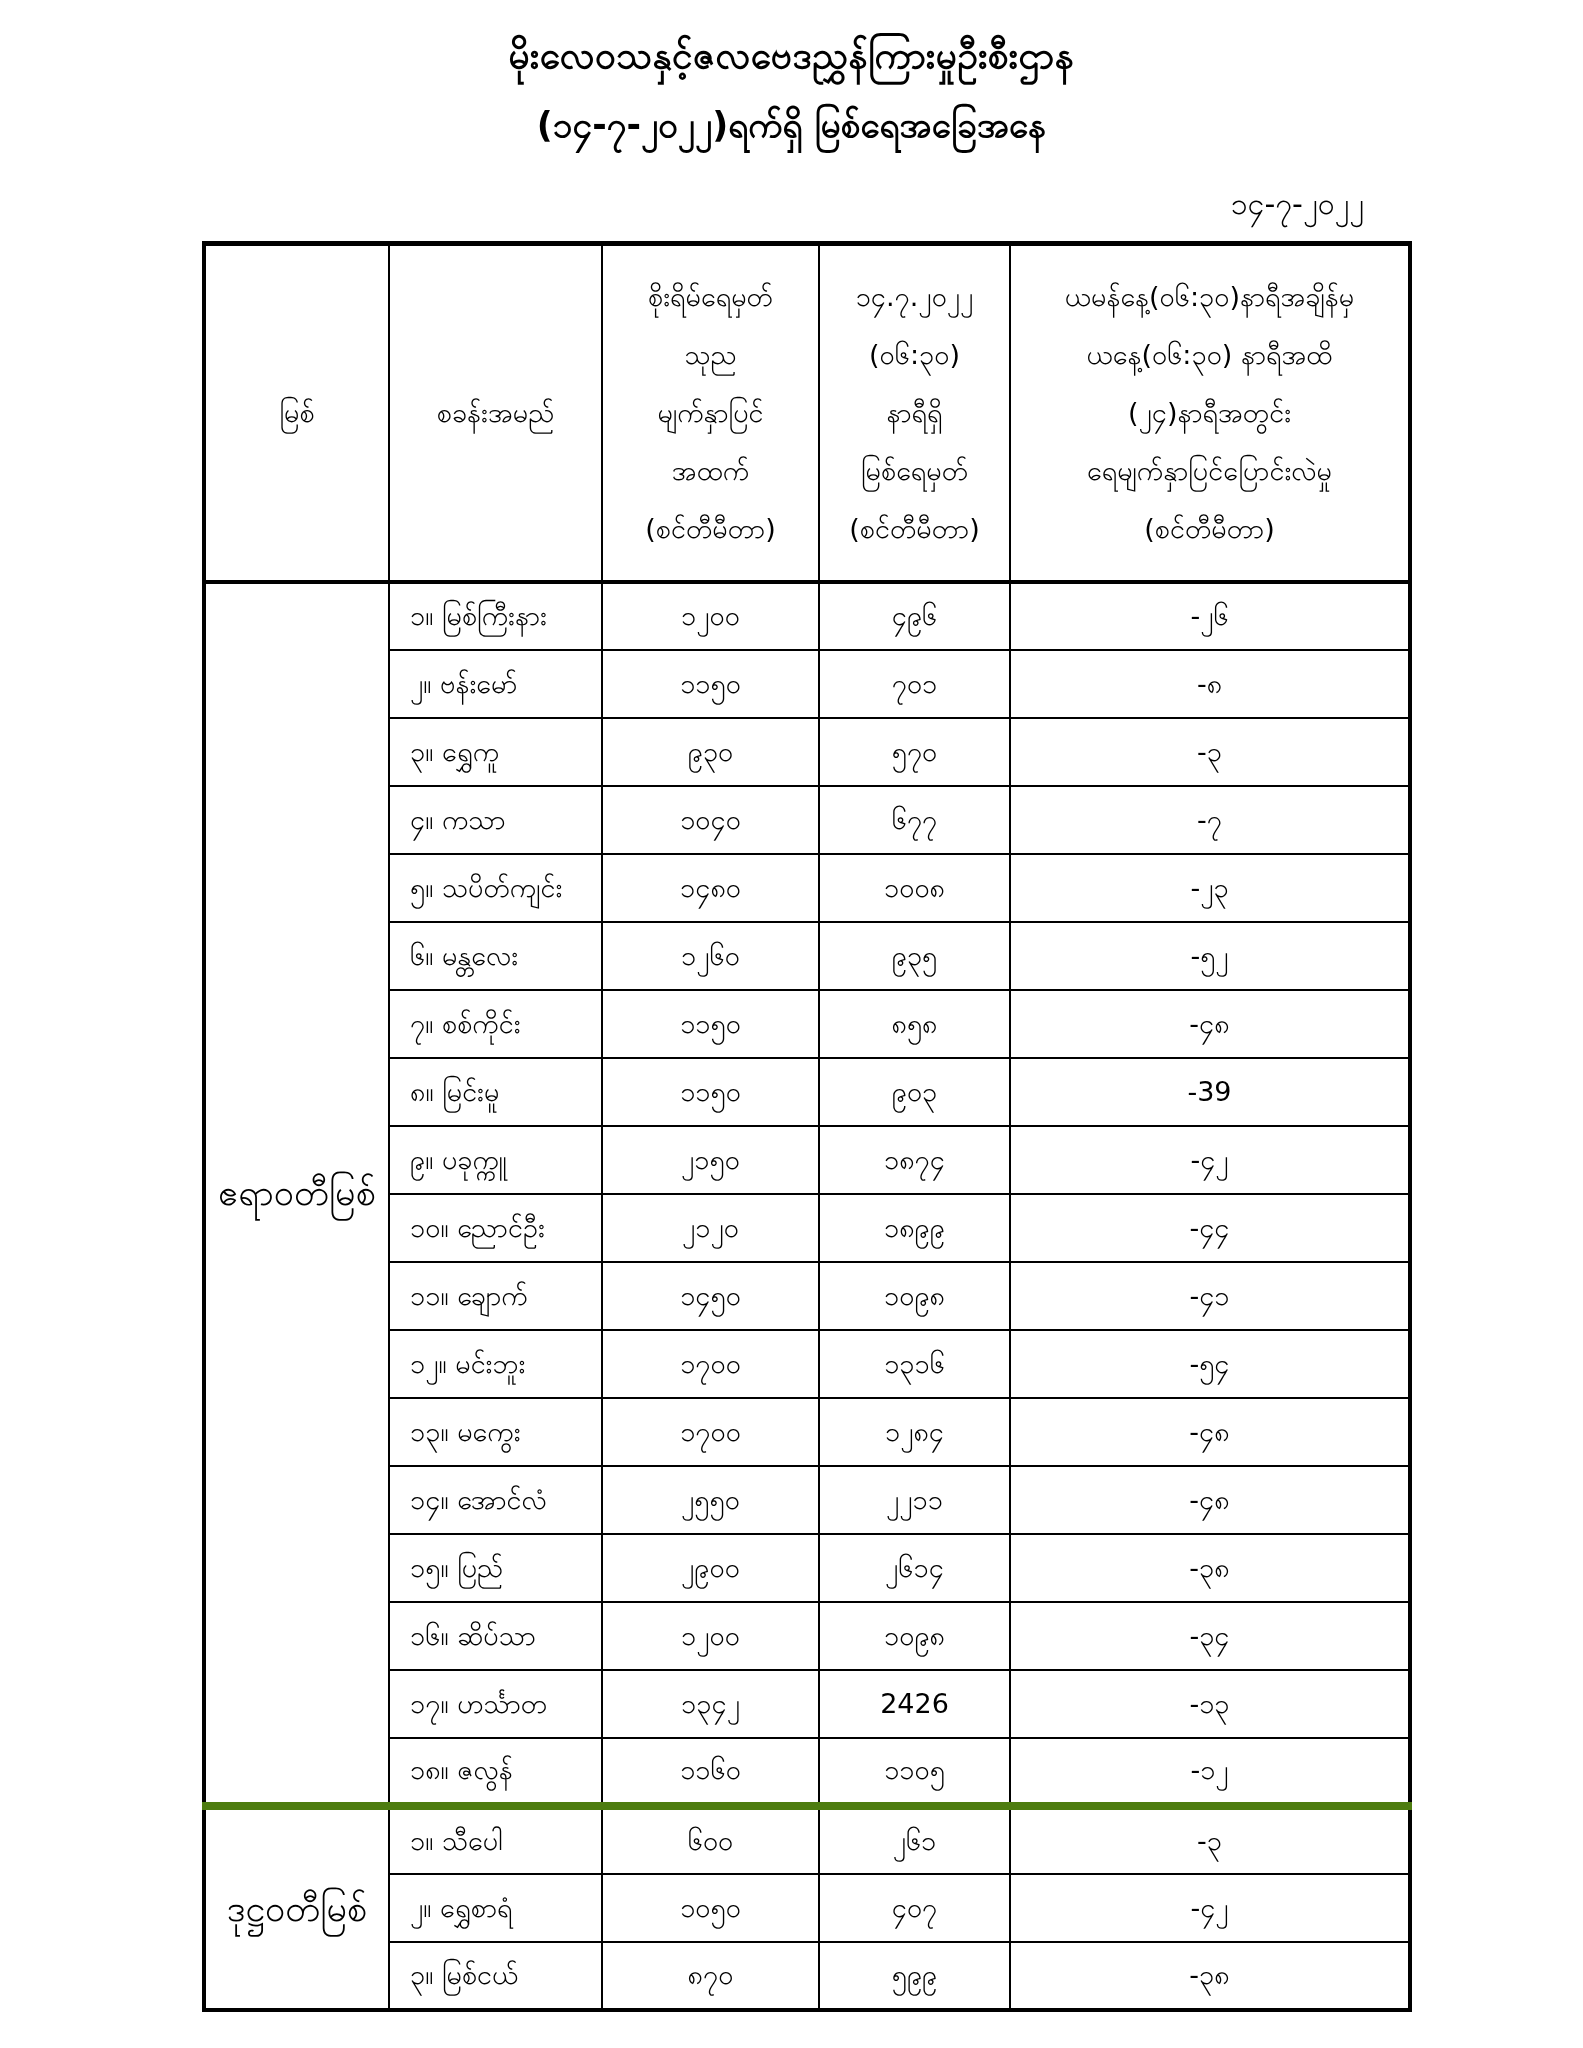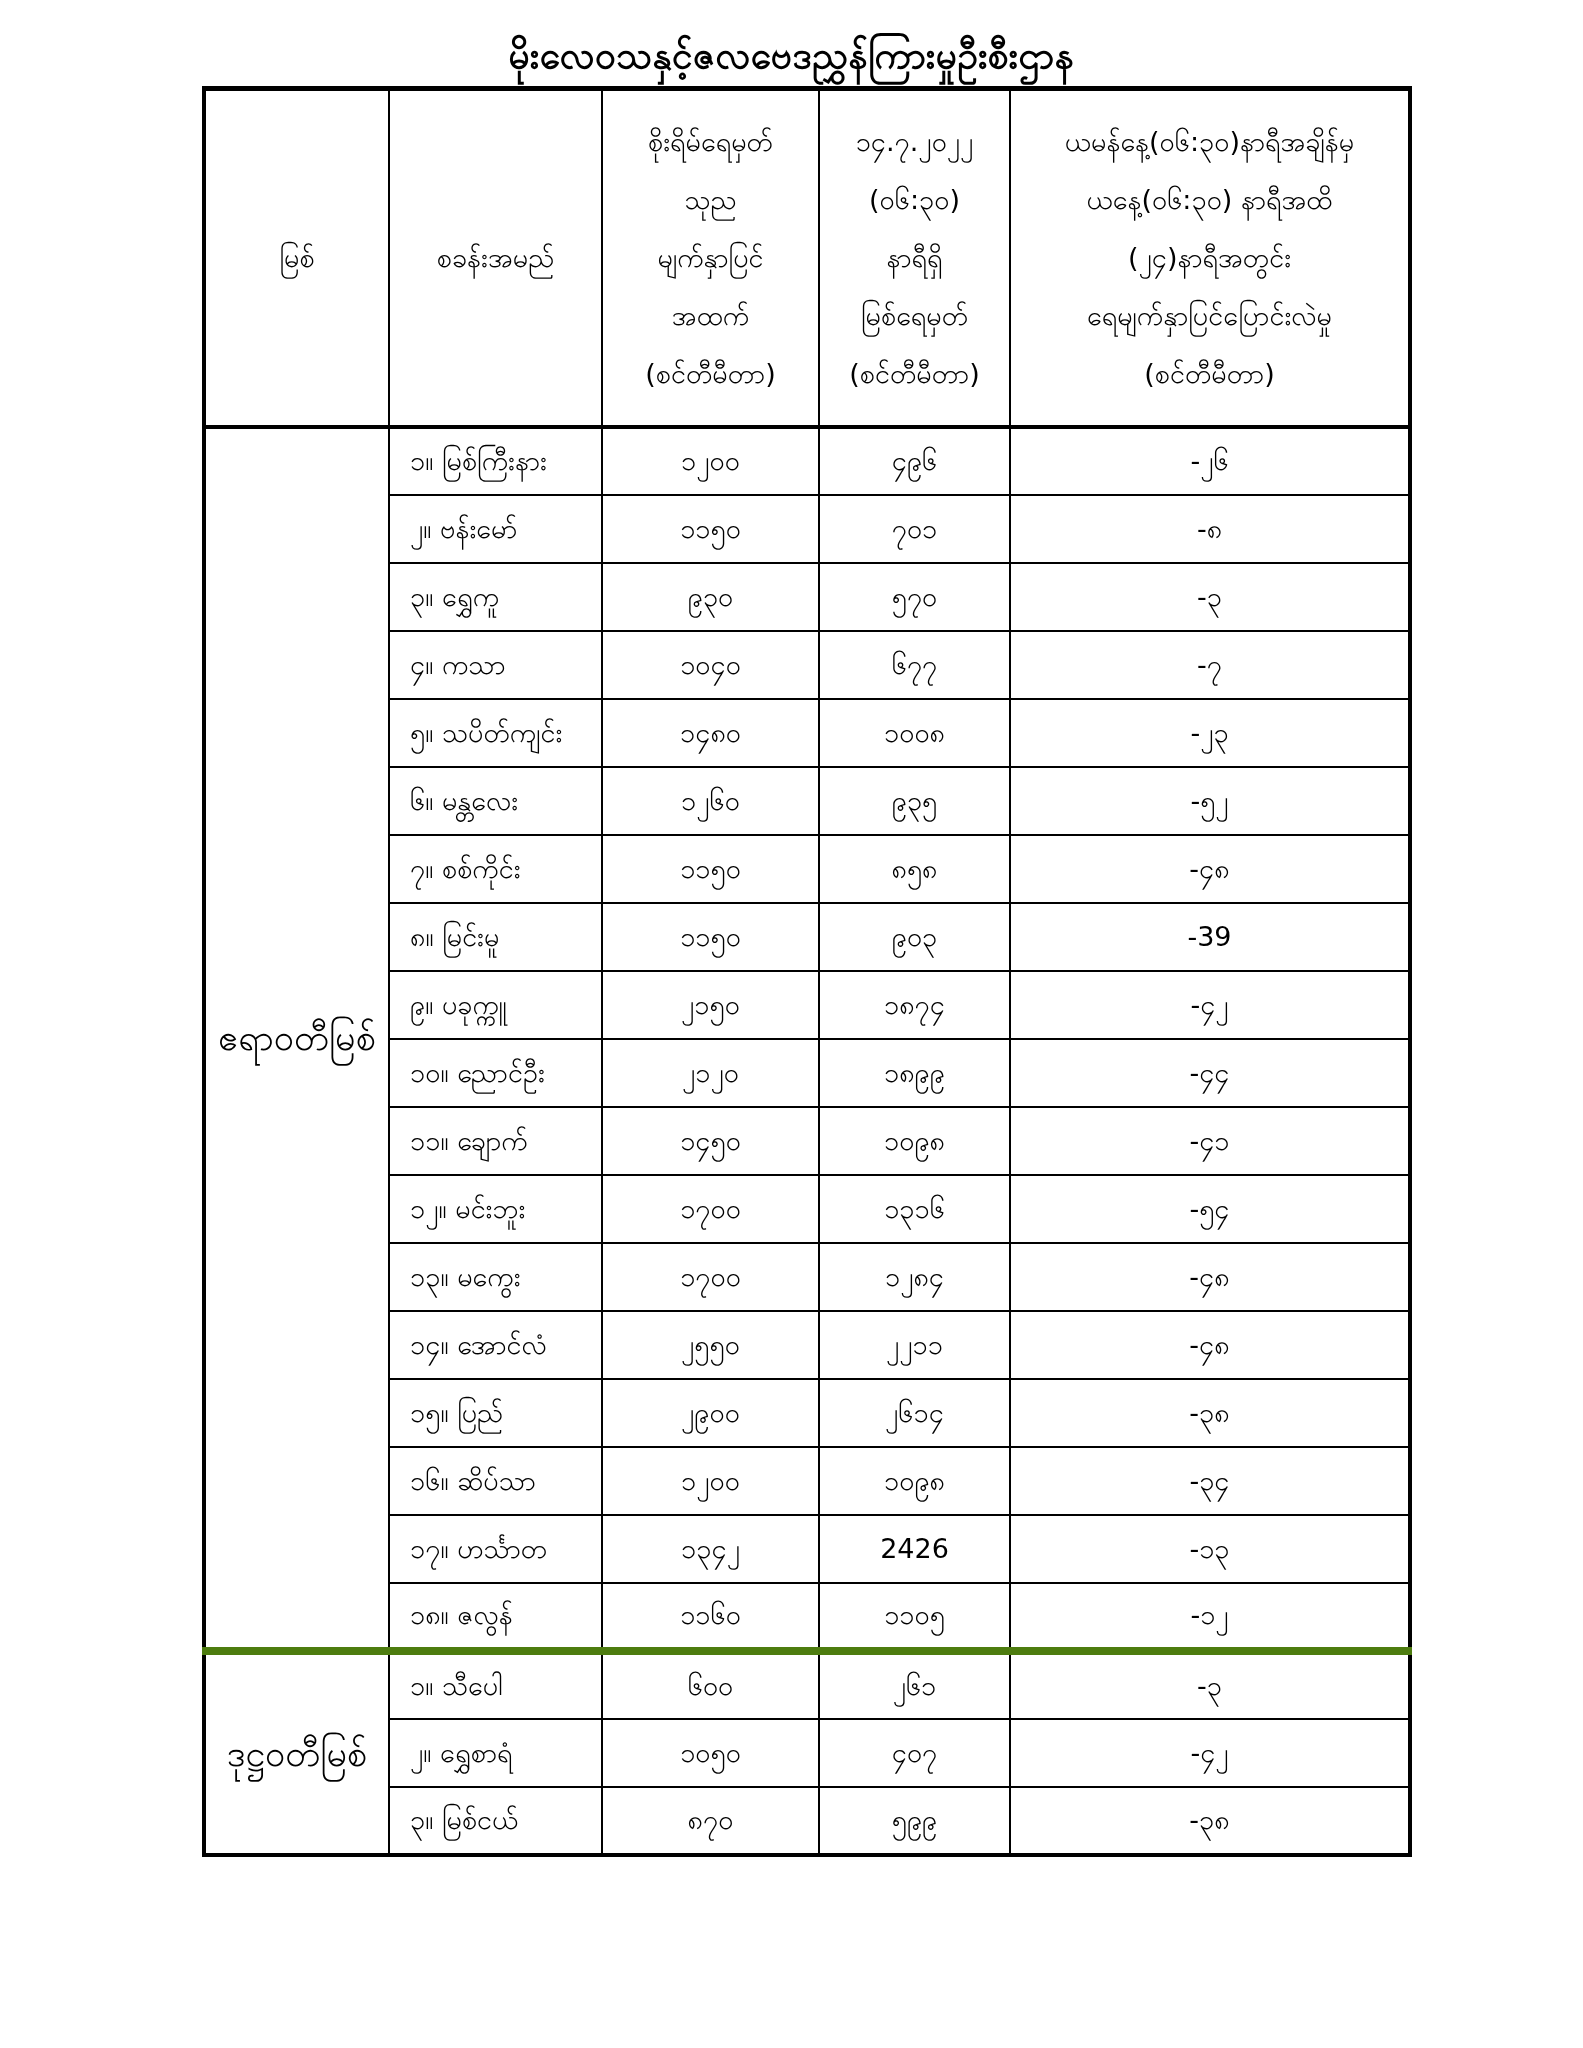--- a/index.html
+++ b/index.html
@@ -56,21 +56,23 @@
   col.c-danger  { width:217px; }
   col.c-level   { width:191px; }
   col.c-change  { width:400px; }
 </style>
 </head>
 <body>
 
 <div class="page">
 
   <div class="title-line1">မိုးလေဝသနှင့်ဇလဗေဒညွှန်ကြားမှုဦးစီးဌာန</div>
-
+  <div class="title-line2">(၁၄-၇-၂၀၂၂)ရက်ရှိ မြစ်ရေအခြေအနေ</div>
+
+  <div class="date-line">၁၄-၇-၂၀၂၂</div>
 
   <table class="river-table">
     <colgroup>
       <col class="c-river">
         <col class="c-station">
         <col class="c-danger">
         <col class="c-level">
         <col class="c-change">
     </colgroup>
     <thead>

